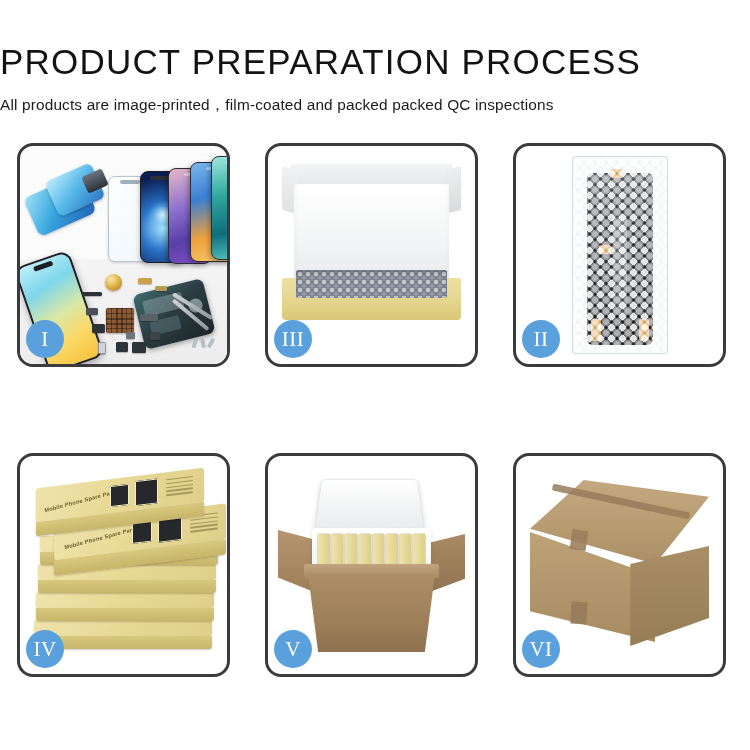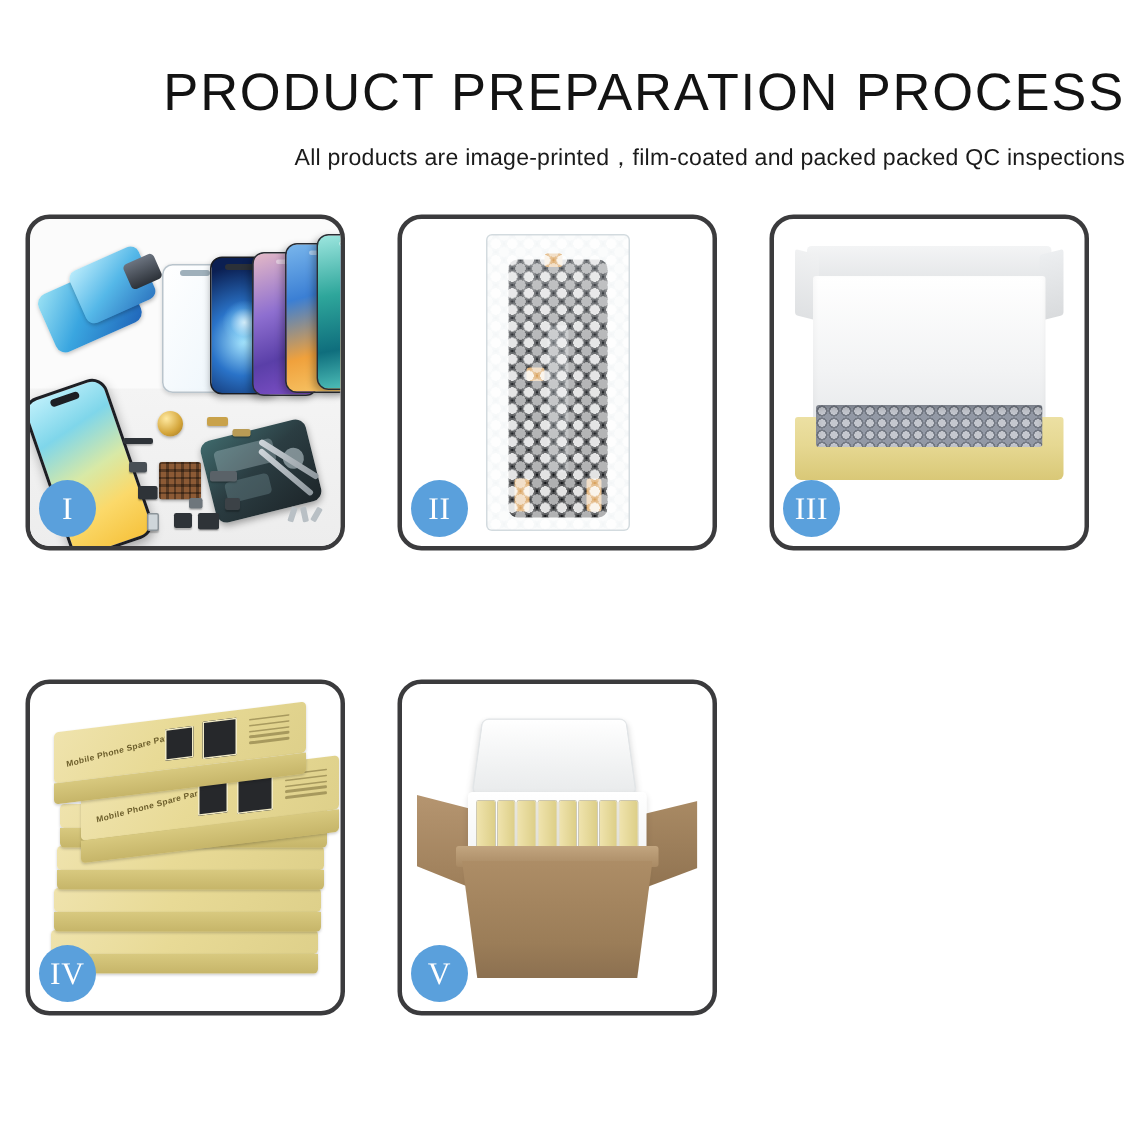--- a/index.html
+++ b/index.html
@@ -11,21 +11,21 @@
     font-family: "Liberation Sans", sans-serif;
     overflow: hidden;
   }
   #page {
     position: relative;
     width: 750px; height: 750px;
     background: #ffffff;
   }
 
   
-  .header { position: absolute; left: 0; top: 0; width: 750px; text-align: right; }
+  .header { position: absolute; left: 0; top: 0; width: 750px; text-align: left; }
   .title {
     margin: 0;
     padding-top: 42px;
     font-size: 35px;
     letter-spacing: 1.2px;
     font-weight: 400;
     color: #131313;
     font-family: "Liberation Sans", sans-serif;
     white-space: nowrap;
   }
@@ -493,53 +493,53 @@
           </div>
         <div class="screws">
             <span></span>
             <span></span>
             <span></span>
           </div>
       </div>
       <div class="badge">I</div>
     </div>
 
-    <div class="panel p2">
-      <div class="stage">
-        <div class="bubblebag">
-          <div class="darkpart">
-            <div class="flex"></div>
-            <div class="conn"></div>
-          </div>
-          <div class="tape tp1"></div>
-          <div class="tape tp2"></div>
-          <div class="tape tp3"></div>
-          <div class="tape tp4"></div>
-          <div class="bubbles"></div>
-          <div class="bubbles off"></div>
-        </div>
-      </div>
-      <div class="badge">II</div>
-    </div>
-
     <div class="panel p3">
       <div class="stage">
         <div class="flatbox">
           <div class="fb-lid"></div>
           <div class="fb-ear-l"></div>
           <div class="fb-ear-r"></div>
           <div class="fb-foam"></div>
           <div class="fb-tray-side"></div>
           <div class="fb-tray"></div>
           <div class="fb-wrap"></div>
         </div>
       </div>
       <div class="badge">III</div>
     </div>
 
+    <div class="panel p2">
+      <div class="stage">
+        <div class="bubblebag">
+          <div class="darkpart">
+            <div class="flex"></div>
+            <div class="conn"></div>
+          </div>
+          <div class="tape tp1"></div>
+          <div class="tape tp2"></div>
+          <div class="tape tp3"></div>
+          <div class="tape tp4"></div>
+          <div class="bubbles"></div>
+          <div class="bubbles off"></div>
+        </div>
+      </div>
+      <div class="badge">II</div>
+    </div>
+
     <div class="panel p4">
       <div class="stage">
         <div class="stack">
 
           <div class="sbox" style="left:6px; top:150px; width:178px; height:16px;">
             <div class="top"></div>
               <div class="front"></div>
           </div>
           <div class="sbox" style="left:8px; top:122px; width:178px; height:16px;">
             <div class="top"></div>
@@ -608,15 +608,28 @@
             <span></span>
             <span></span>
           </div>
           <div class="ctn-rim"></div>
           <div class="ctn-body"></div>
         </div>
       </div>
       <div class="badge">V</div>
     </div>
 
+    <div class="panel p6">
+      <div class="stage">
+        <div class="bigcarton">
+          <div class="bc-top"></div>
+          <div class="bc-seam"></div>
+          <div class="bc-left"></div>
+          <div class="bc-right"></div>
+          <div class="bc-tape1"></div>
+          <div class="bc-tape2"></div>
+        </div>
+      </div>
+      <div class="badge">VI</div>
+    </div>
 
   </div>
 </div>
 
 </body></html>

